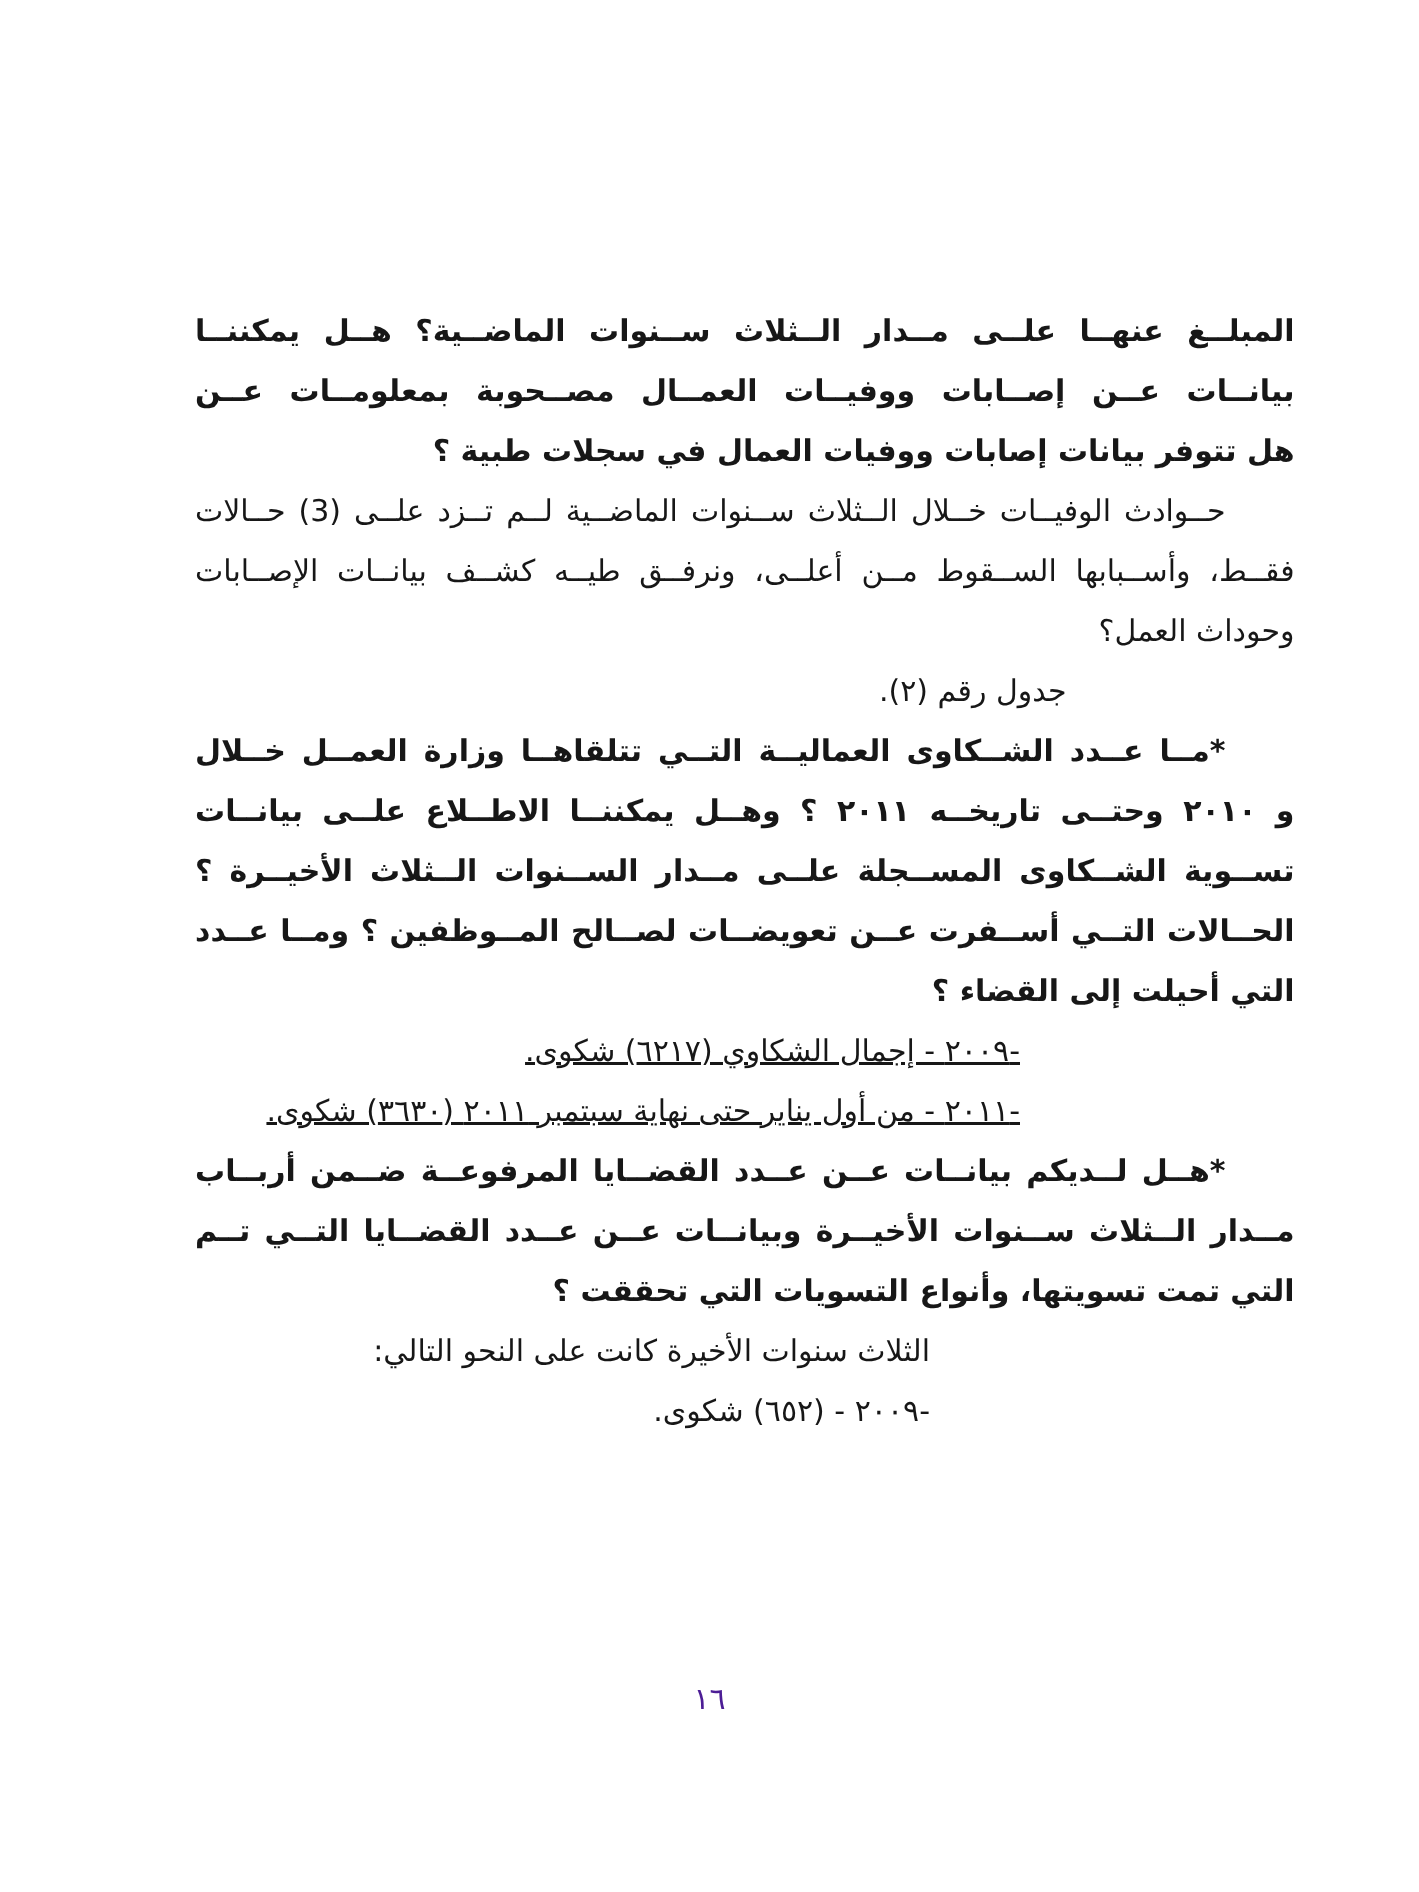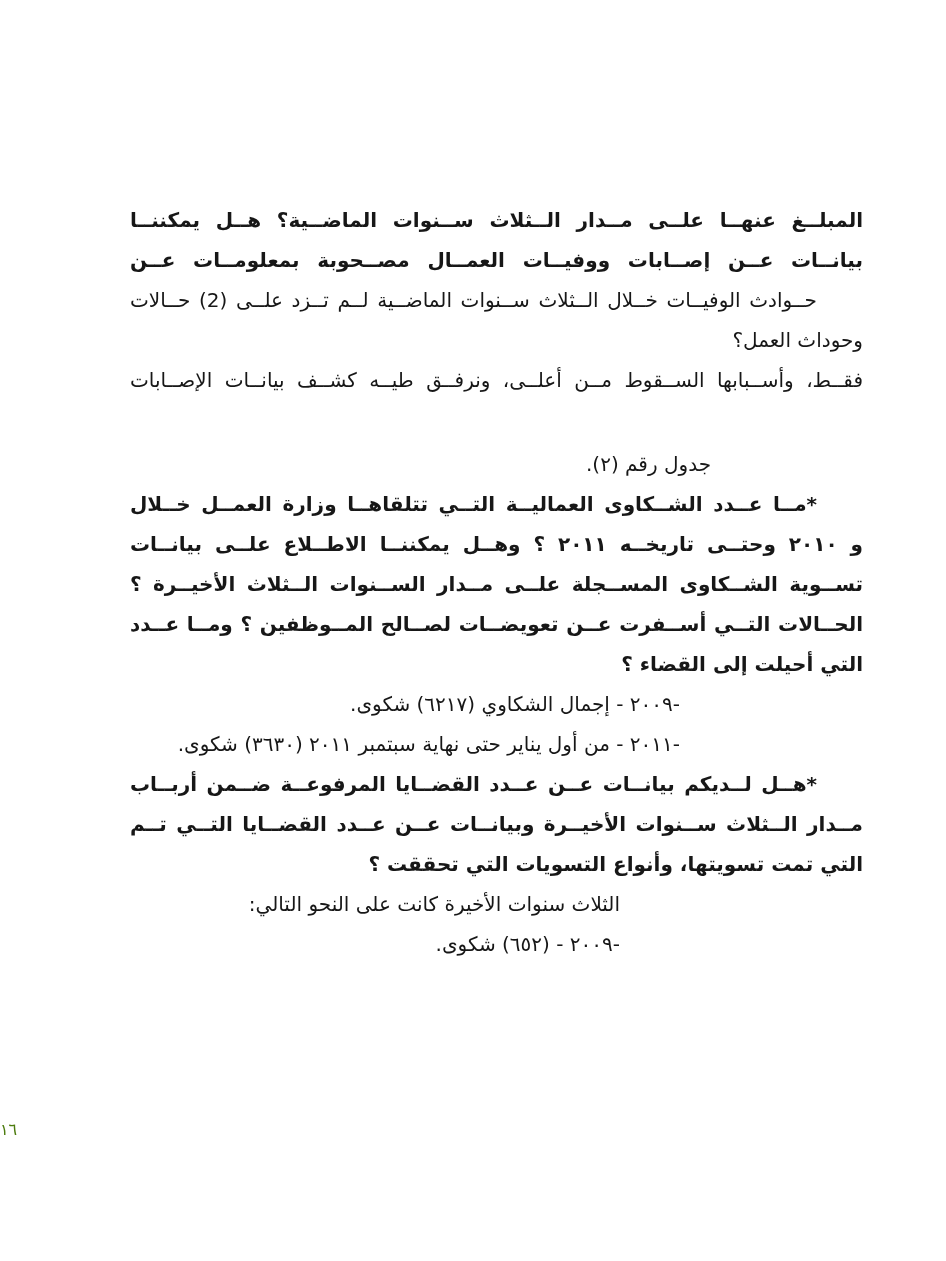--- a/index.html
+++ b/index.html
@@ -21,42 +21,44 @@
     font-size:20px;
     text-align:justify;
     text-align-last:justify;
     overflow:hidden;
     white-space:nowrap;
   }
   .jf{white-space:normal;}
   .b{font-weight:bold;}
   .last{text-align:right;text-align-last:right;}
   .ind{padding-right:46px;}
-  .off150{padding-right:152px;margin-top:44px;}
-  .off183{padding-right:183px;}
+  .off150{padding-right:152px;}
+  .off183{padding-right:183px;text-decoration:underline;}
   .off243{padding-right:243px;text-align:center;}
   .pageno{
     position:absolute;
     top:1120px;left:0;width:100%;
-    font-size:16px;
-    color:#4d7c0f;
+    text-align:center;
+    font-size:20px;
+    color:#4c1d95;
   }
 </style>
 </head>
 <body>
 
 <div class="page" style="background: rgb(255, 255, 255); color: rgb(23, 23, 23);">
   <div class="content">
 
     <div class="ln jf b">المبلــغ عنهــا علــى مــدار الــثلاث ســنوات الماضــية؟ هــل يمكننــا الاطــلاع علــى</div>
     <div class="ln jf b">بيانــات عــن إصــابات ووفيــات العمــال مصــحوبة بمعلومــات عــن أســباب الوفيــات؟</div>
+    <div class="ln b last">هل تتوفر بيانات إصابات ووفيات العمال في سجلات طبية ؟</div>
 
-    <div class="ln jf ind">حــوادث الوفيــات خــلال الــثلاث ســنوات الماضــية لــم تــزد علــى (2) حــالات</div>
+    <div class="ln jf ind">حــوادث الوفيــات خــلال الــثلاث ســنوات الماضــية لــم تــزد علــى (3) حــالات</div>
+    <div class="ln jf">فقــط، وأســبابها الســقوط مــن أعلــى، ونرفــق طيــه كشــف بيانــات الإصــابات</div>
     <div class="ln last">وحوداث العمل؟</div>
-    <div class="ln jf">فقــط، وأســبابها الســقوط مــن أعلــى، ونرفــق طيــه كشــف بيانــات الإصــابات</div>
 
     <div class="ln last off150">جدول رقم (٢).</div>
 
 
     <div class="ln jf b ind">*مــا عــدد الشــكاوى العماليــة التــي تتلقاهــا وزارة العمــل خــلال عــامي ٢٠٠٩</div>
     <div class="ln jf b">و ٢٠١٠ وحتــى تاريخــه ٢٠١١ ؟ وهــل يمكننــا الاطــلاع علــى بيانــات وكيفيــة</div>
     <div class="ln jf b">تســوية الشــكاوى المســجلة علــى مــدار الســنوات الــثلاث الأخيــرة ؟ مــا هــي نســبة</div>
     <div class="ln jf b">الحــالات التــي أســفرت عــن تعويضــات لصــالح المــوظفين ؟ ومــا عــدد الحــالات</div>
     <div class="ln b last">التي أحيلت إلى القضاء ؟</div>
 

